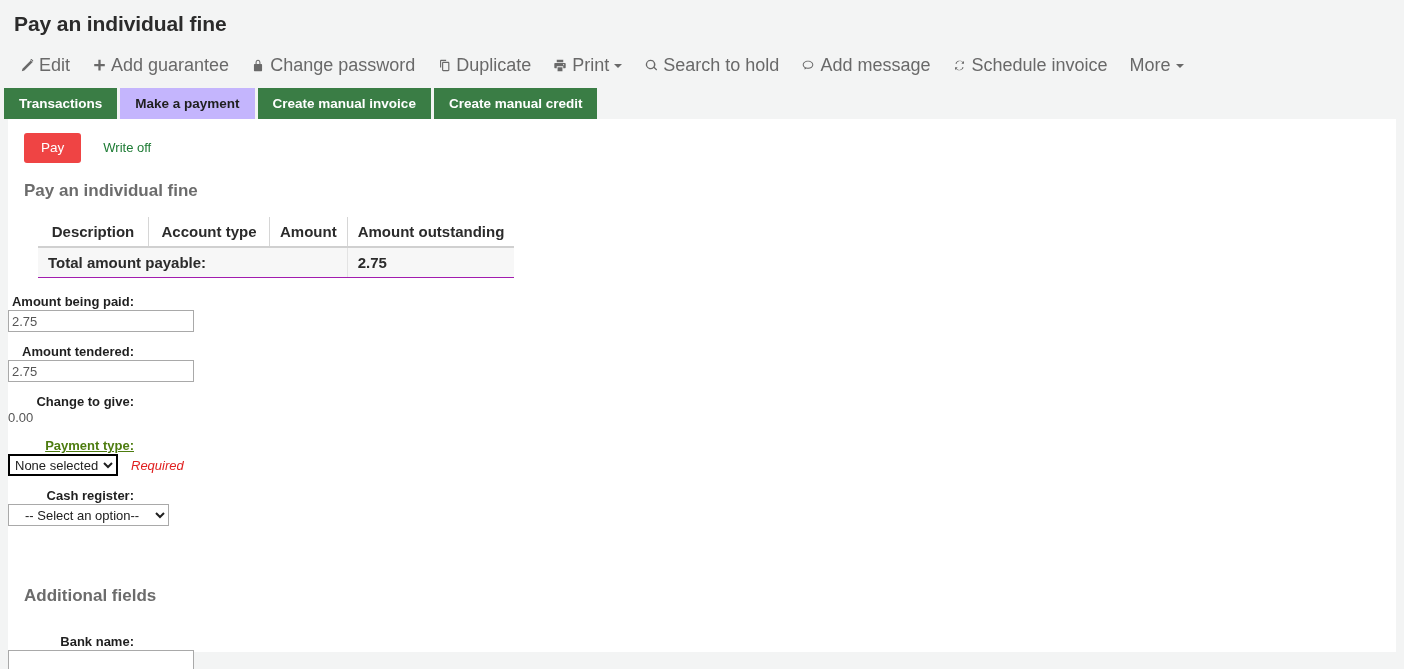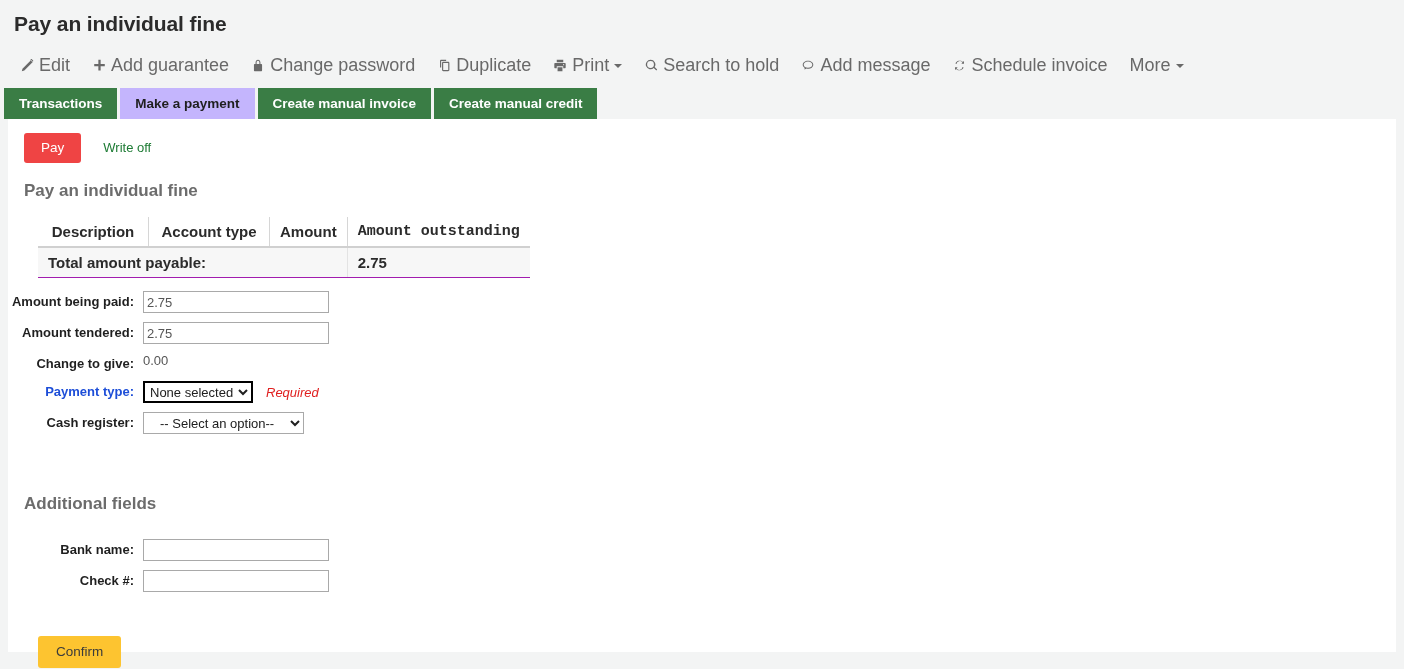--- a/index.html
+++ b/index.html
@@ -166,41 +166,42 @@
   #fines-table td:first-child { border-left: none; }
   #fines-table tr.total-row td {
     font-weight: bold;
     color: #2b2b2b;
     border-bottom: 1px solid #a21caf;
   }
   .amt { text-align: right; color: #cc0000; font-weight: bold; }
   .col-desc  { width: 90px; }
   .col-acct  { width: 100px; }
   .col-amt   { width: 54px; }
-  .col-out   { width: 130px; font-family: Liberation Mono, monospace; }
+  .col-out   { width: 130px; }
 
   
   .form-row {
     display: flex;
     align-items: flex-start;
     margin-top: 9px;
+    flex-direction: column;
   }
   .form-label {
     width: 126px;
     text-align: right;
     font-weight: bold;
     font-size: 13px;
     color: #1f1f1f;
     padding-right: 9px;
     padding-top: 3px;
     line-height: 16px;
     flex: 0 0 auto;
   }
   .form-label.two-line { line-height: 16px; }
-  .form-label.required { color: #1d4ed8; }
+  .form-label.required { color: #4d7c0f; text-decoration: underline; }
   .form-field { flex: 1 1 auto; }
   input.txt {
     width: 178px;
     height: 16px;
     padding: 2px 3px;
     font-size: 13px;
     font-family: "Liberation Sans", sans-serif;
     color: #555555;
     border: 1px solid #a9a9a9;
     background: #ffffff;

